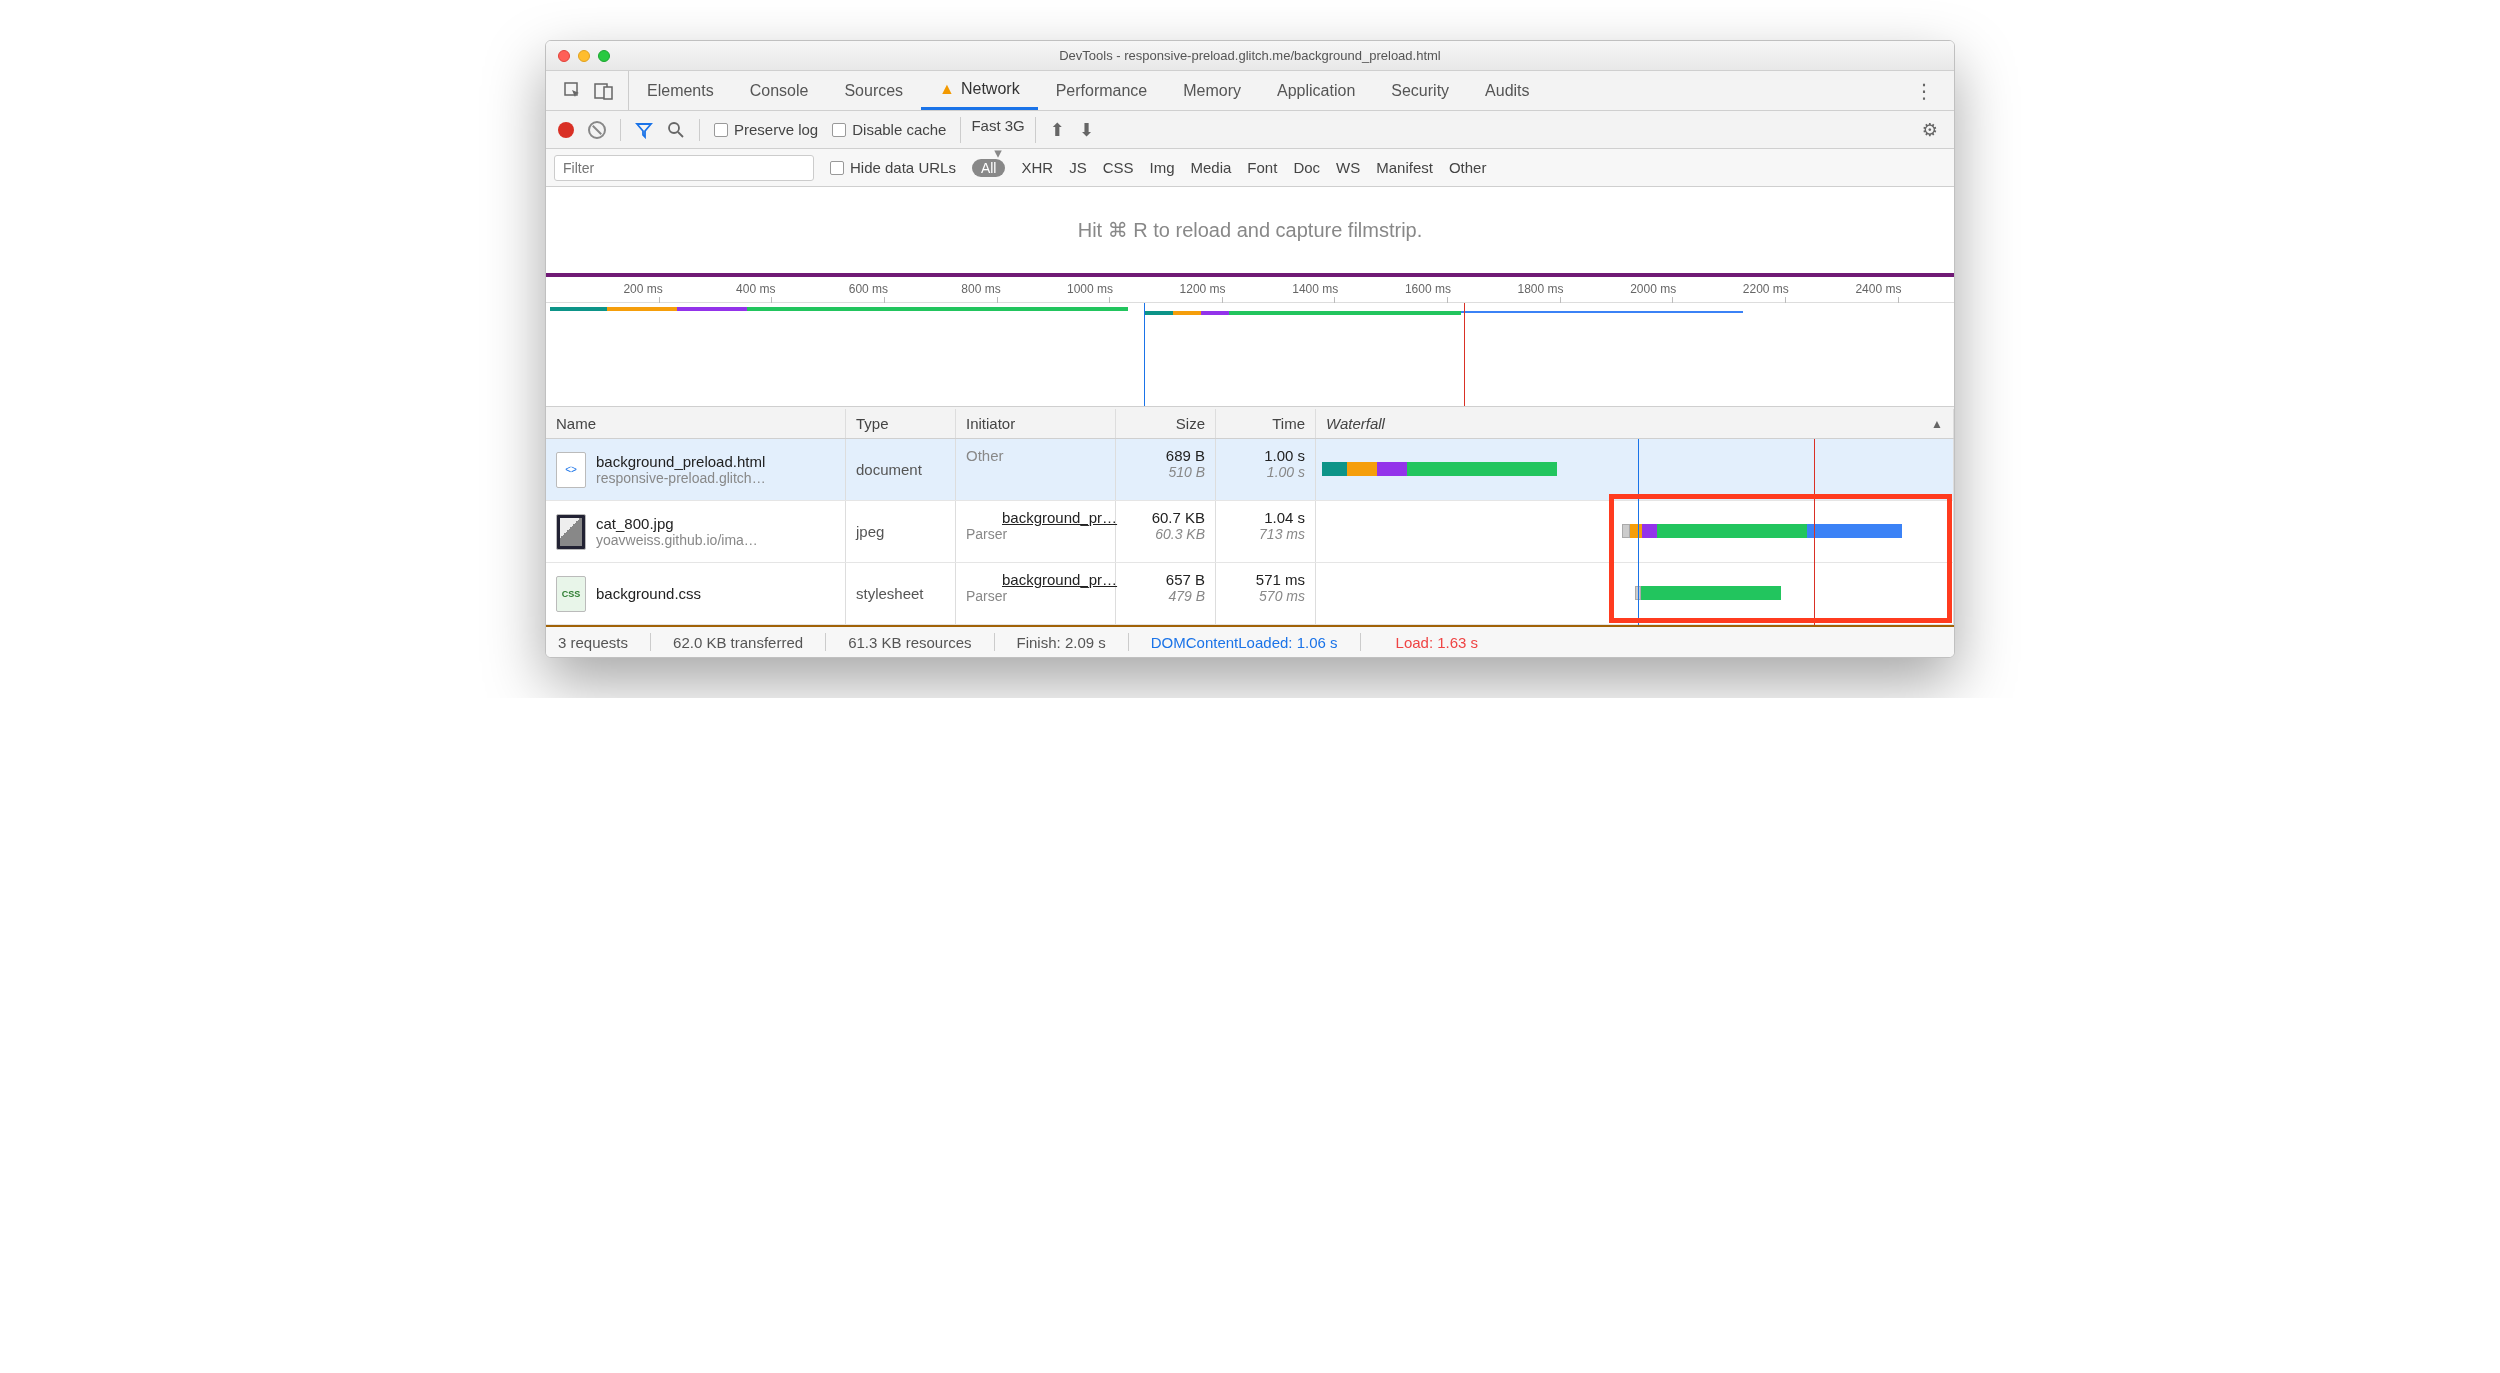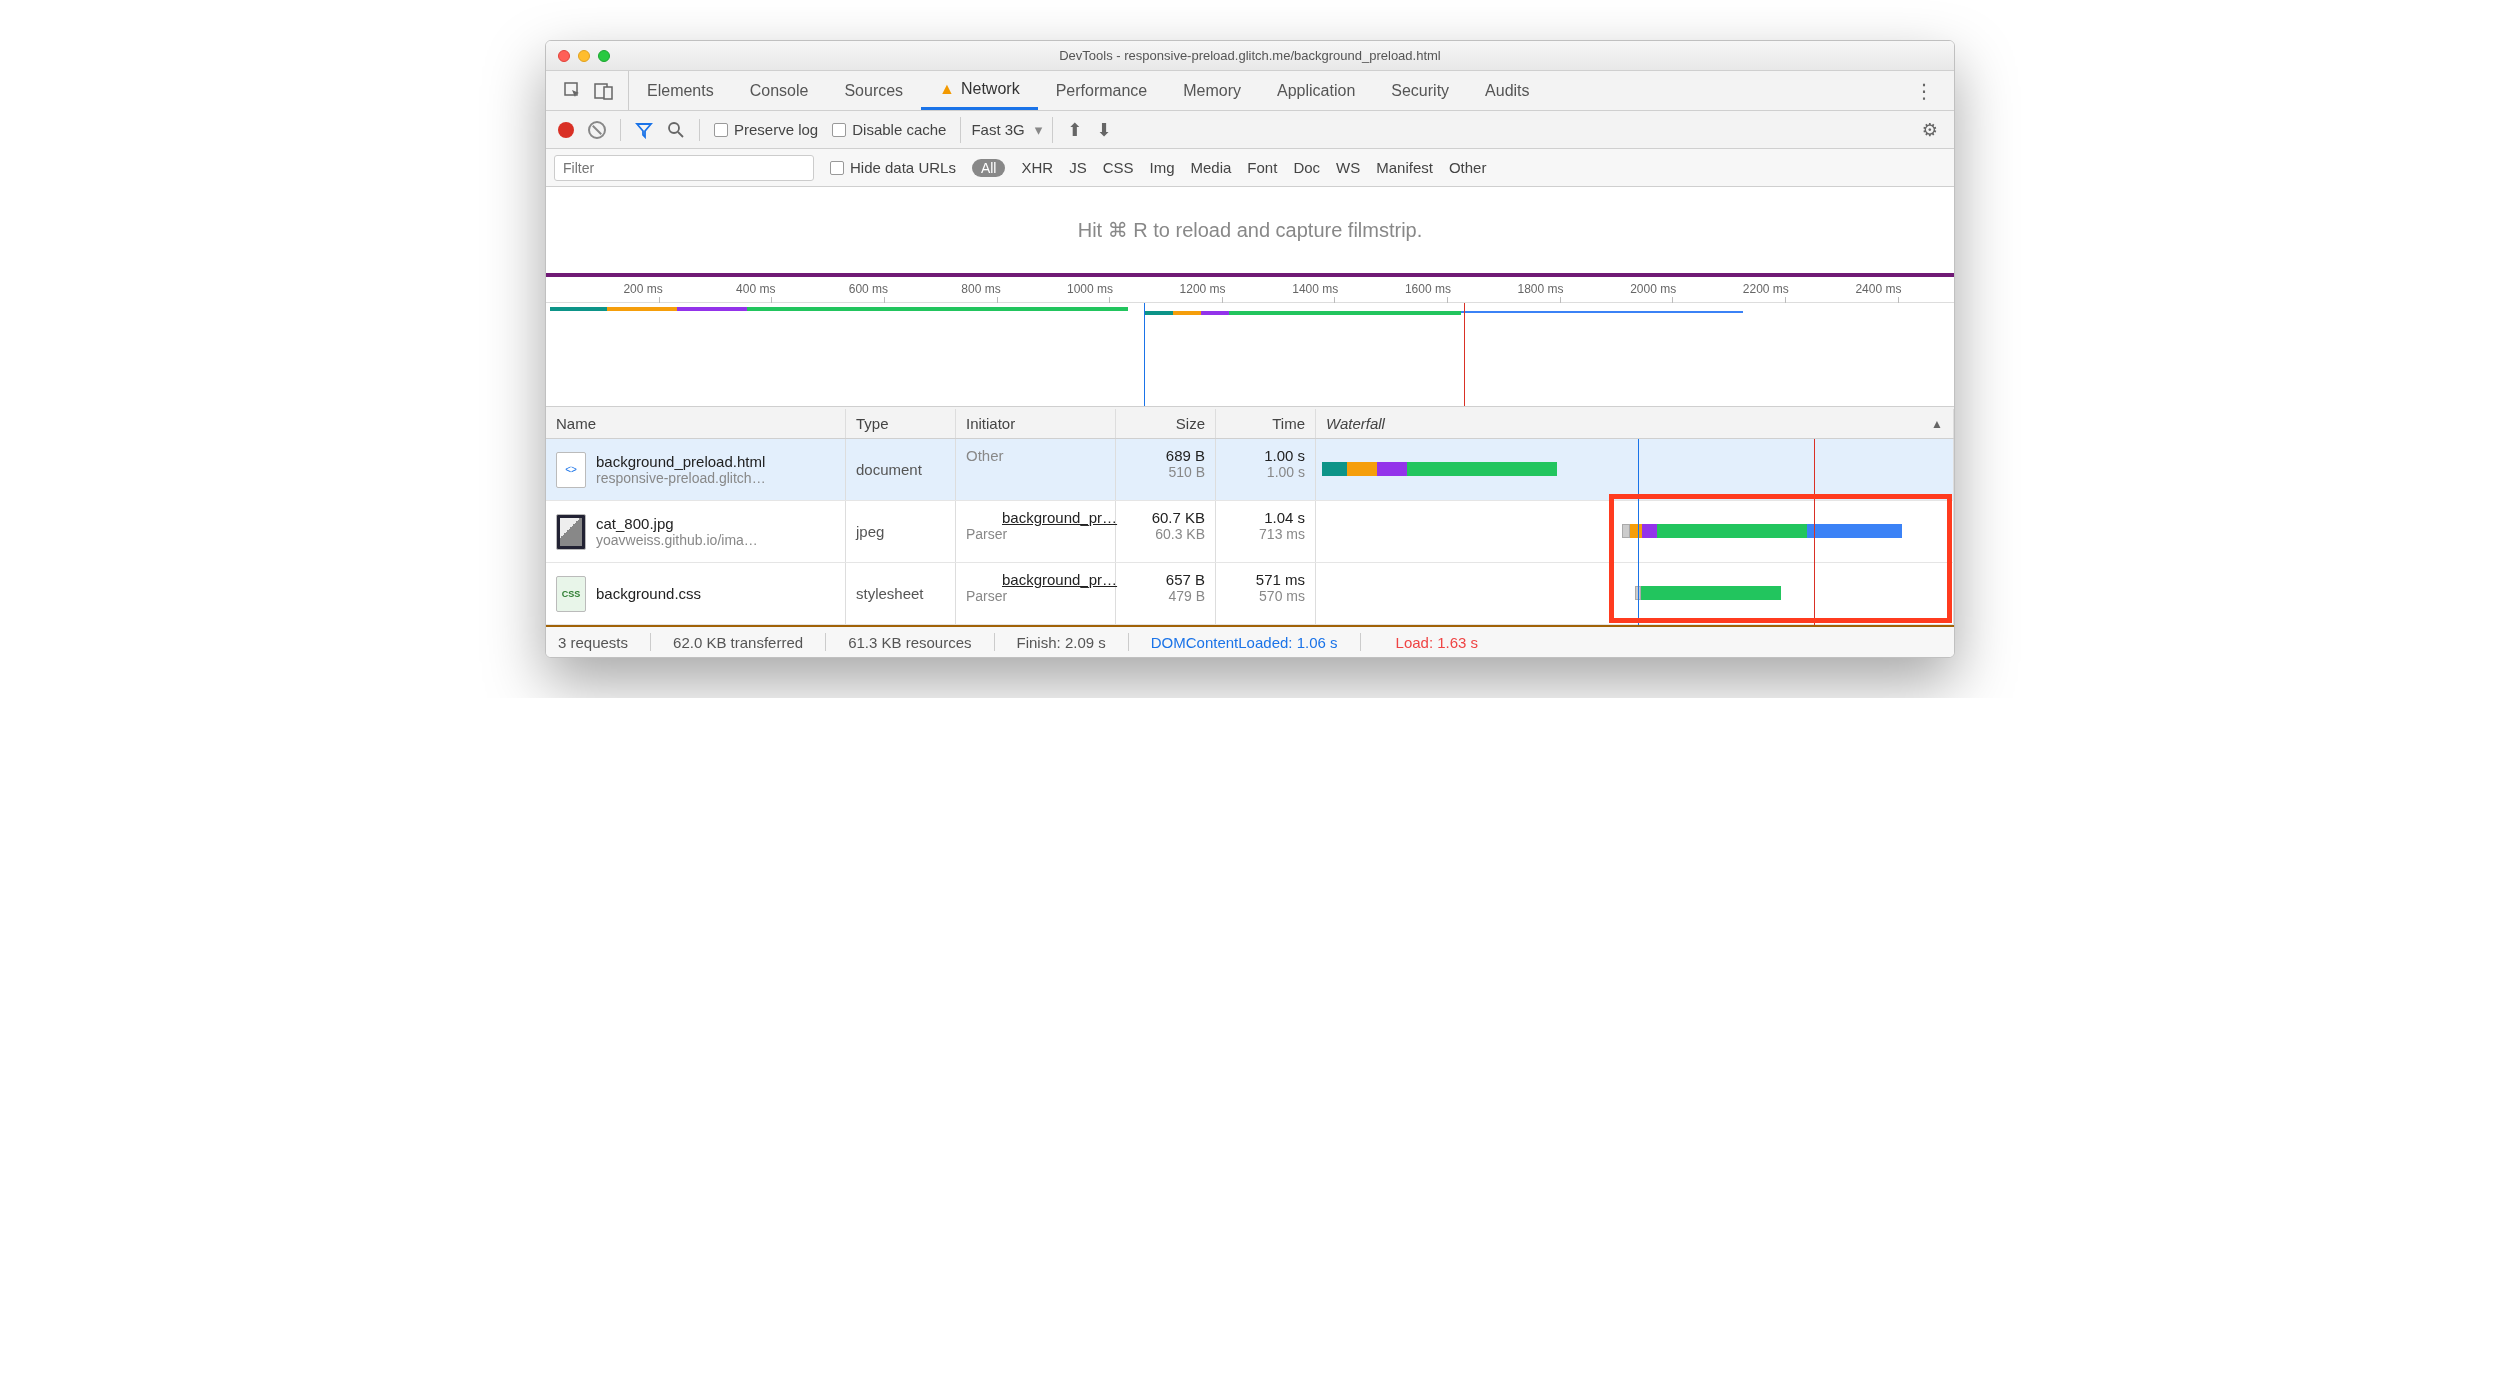--- a/index.html
+++ b/index.html
@@ -38,21 +38,21 @@
 .tabs .spacer { flex:1;}
 .kebab { padding:0 16px; color:#666; font-size:20px; cursor:pointer;}
 .toolbar { display:flex; align-items:center; gap:14px; height:38px; padding:0 12px; border-bottom:1px solid #cfcfcf; background:#f3f3f3;}
 .record { width:16px; height:16px; border-radius:50%; background:#d93025;}
 .ban { width:18px; height:18px; border:2px solid #888; border-radius:50%; position:relative;}
 .ban::after{content:'';position:absolute;left:1px;top:6px;width:12px;height:2px;background:#888;transform:rotate(45deg);}
 .vline{ width:1px;height:22px;background:#ccc;}
 .funnel{ color:#1a73e8;}
 .chk { display:flex; align-items:center; gap:6px; font-size:15px; color:#444;}
 .chkbox{ width:14px;height:14px;border:1px solid #999;border-radius:2px;background:#fff;}
-.throttle { display:flex; align-items:center; gap:10px; font-size:15px; color:#444; padding:0 10px; border-left:1px solid #ccc; border-right:1px solid #ccc; height:26px;}
+.throttle { display:flex; align-items:center; gap:10px; font-size:15px; color:#444; padding:0 10px; border-left:1px solid #ccc; border-right:1px solid #ccc; height:26px;flex-direction:column;}
 .arrow{ color:#666; font-size:18px;}
 .gear{ color:#666; font-size:18px; padding-right:4px;}
 .filterbar{ display:flex; align-items:center; gap:16px; height:38px; padding:0 8px; border-bottom:1px solid #cfcfcf; background:#f7f7f7;}
 .filterinput{ width:260px; height:26px; border:1px solid #ccc; border-radius:3px; background:#fff; padding:0 8px; font-size:14px; color:#888;}
 .pill{ background:#888; color:#fff; border-radius:10px; padding:1px 9px; font-size:14px;}
 .ftype{ font-size:15px; color:#444; cursor:pointer;}
 .filmstrip{ height:90px; display:flex; align-items:center; justify-content:center; font-size:20px; color:#888; border-bottom:4px solid #701a75;}
 .timeline{ height:130px; border-bottom:1px solid #cfcfcf; position:relative; background:#fff;}
 .ruler{ height:26px; border-bottom:1px solid #ddd; position:relative; font-size:12px; color:#666;}
 .ruler span{ position:absolute; top:5px; }
@@ -78,21 +78,21 @@
 .fileicon.jpg{ background:#223; position:relative; overflow:hidden;}
 .fileicon.jpg::before{content:'';position:absolute;inset:3px;background:linear-gradient(135deg,#eee 40%,#888 40%);}
 .namecol{ overflow:hidden; flex:1;}
 .namecol .main{ color:#222; white-space:nowrap; overflow:hidden; text-overflow:ellipsis;}
 .namecol .sub{ color:#888; font-size:14px; white-space:nowrap; overflow:hidden; text-overflow:ellipsis;}
 .row .col-type{ color:#555;}
 .row .col-init .ilink{ color:#222; text-decoration:underline;margin-left:36px;}
 .row .col-init .isub{ color:#888; font-size:14px;}
 .dualval{ text-align:right; width:100%;}
 .dualval .main{ color:#222;}
-.dualval .sub{ color:#888; font-size:14px;}
+.dualval .sub{ color:#888; font-size:14px;font-style:italic;}
 .row .col-init{ display:block; padding-top:8px;}
 .row .col-size,.row .col-time{ display:block; padding-top:8px;}
 .wfbar{ position:absolute; height:14px; top:23px; display:flex;}
 .wfseg{ height:100%;}
 .highlight{ position:absolute; border:5px solid #ff3b1f; pointer-events:none;}
 .wfmark{ position:absolute; top:0; bottom:0; width:1px;}
 .status{ display:flex; align-items:center; gap:22px; height:32px; padding:0 12px; border-top:2px solid #a16207; background:#f7f7f7; font-size:15px; color:#555;}
 .status .sep{ width:1px; height:18px; background:#ccc;}
 .status .dcl{ color:#1a73e8;}
 .status .load{ color:#ef4444;margin-left:13px;}

